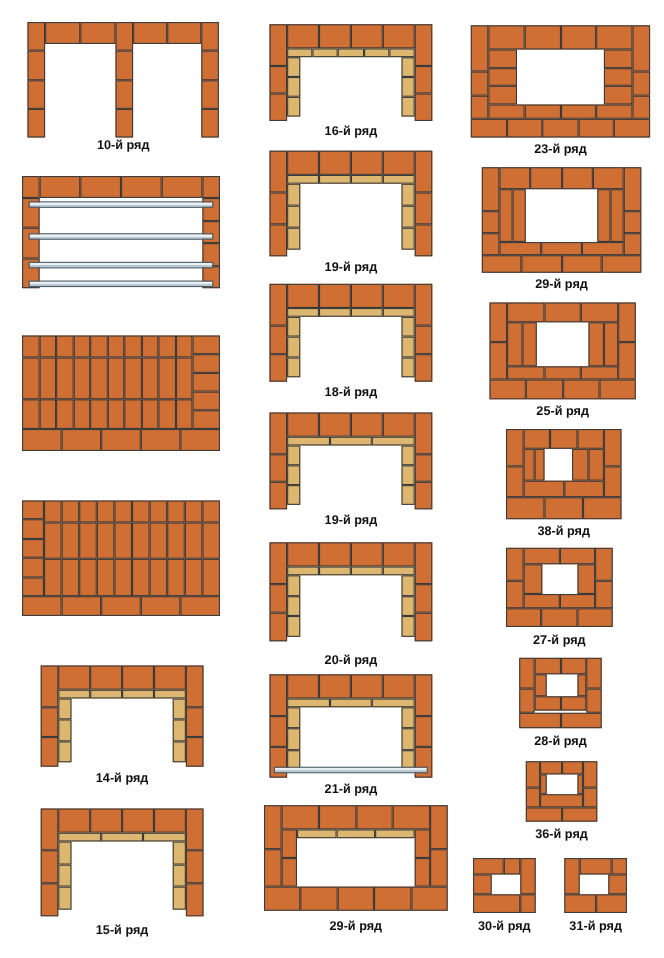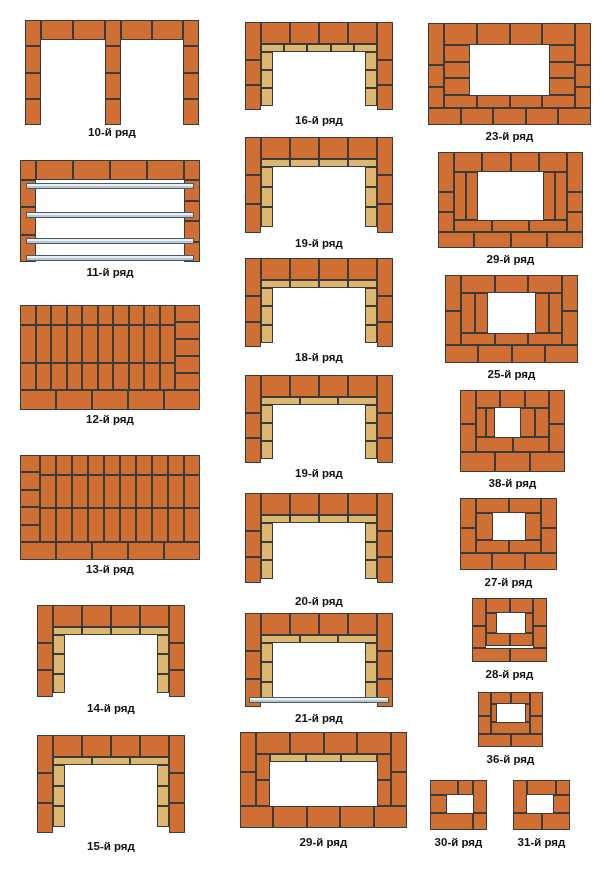--- a/index.html
+++ b/index.html
@@ -62,21 +62,20 @@
       <div class="brick" style="left: 0px; top: 74.6667px; width: 16px; height: 27.3333px;"></div>
       <div class="brick" style="left: 164px; top: 20px; width: 16px; height: 20.5px;"></div>
       <div class="brick" style="left: 164px; top: 40.5px; width: 16px; height: 20.5px;"></div>
       <div class="brick" style="left: 164px; top: 61px; width: 16px; height: 20.5px;"></div>
       <div class="brick" style="left: 164px; top: 81.5px; width: 16px; height: 20.5px;"></div>
       <div class="brick brick-s" style="left: 6px; top: 23px; width: 168px; height: 6px;"></div>
       <div class="brick brick-s" style="left: 6px; top: 52px; width: 168px; height: 6px;"></div>
       <div class="brick brick-s" style="left: 6px; top: 78px; width: 168px; height: 6px;"></div>
       <div class="brick brick-s" style="left: 6px; top: 95px; width: 168px; height: 6px;"></div>
     </div>
-    <div class="row-label" style="left: 20px; top: 266px; width: 180px;">11-й ряд</div>
     <div class="diagram" style="left: 20px; top: 305px; width: 180px; height: 105px;">
       <div class="brick" style="left: 0px; top: 0px; width: 15.5px; height: 20px;"></div>
       <div class="brick" style="left: 15.5px; top: 0px; width: 15.5px; height: 20px;"></div>
       <div class="brick" style="left: 31px; top: 0px; width: 15.5px; height: 20px;"></div>
       <div class="brick" style="left: 46.5px; top: 0px; width: 15.5px; height: 20px;"></div>
       <div class="brick" style="left: 62px; top: 0px; width: 15.5px; height: 20px;"></div>
       <div class="brick" style="left: 77.5px; top: 0px; width: 15.5px; height: 20px;"></div>
       <div class="brick" style="left: 93px; top: 0px; width: 15.5px; height: 20px;"></div>
       <div class="brick" style="left: 108.5px; top: 0px; width: 15.5px; height: 20px;"></div>
       <div class="brick" style="left: 124px; top: 0px; width: 15.5px; height: 20px;"></div>
@@ -105,21 +104,20 @@
       <div class="brick" style="left: 155px; top: 17px; width: 25px; height: 17px;"></div>
       <div class="brick" style="left: 155px; top: 34px; width: 25px; height: 17px;"></div>
       <div class="brick" style="left: 155px; top: 51px; width: 25px; height: 17px;"></div>
       <div class="brick" style="left: 155px; top: 68px; width: 25px; height: 17px;"></div>
       <div class="brick" style="left: 0px; top: 85px; width: 36px; height: 20px;"></div>
       <div class="brick" style="left: 36px; top: 85px; width: 36px; height: 20px;"></div>
       <div class="brick" style="left: 72px; top: 85px; width: 36px; height: 20px;"></div>
       <div class="brick" style="left: 108px; top: 85px; width: 36px; height: 20px;"></div>
       <div class="brick" style="left: 144px; top: 85px; width: 36px; height: 20px;"></div>
     </div>
-    <div class="row-label" style="left: 20px; top: 413px; width: 180px;">12-й ряд</div>
     <div class="diagram" style="left: 20px; top: 455px; width: 180px; height: 105px;">
       <div class="brick" style="left: 20px; top: 0px; width: 16px; height: 20px;"></div>
       <div class="brick" style="left: 36px; top: 0px; width: 16px; height: 20px;"></div>
       <div class="brick" style="left: 52px; top: 0px; width: 16px; height: 20px;"></div>
       <div class="brick" style="left: 68px; top: 0px; width: 16px; height: 20px;"></div>
       <div class="brick" style="left: 84px; top: 0px; width: 16px; height: 20px;"></div>
       <div class="brick" style="left: 100px; top: 0px; width: 16px; height: 20px;"></div>
       <div class="brick" style="left: 116px; top: 0px; width: 16px; height: 20px;"></div>
       <div class="brick" style="left: 132px; top: 0px; width: 16px; height: 20px;"></div>
       <div class="brick" style="left: 148px; top: 0px; width: 16px; height: 20px;"></div>
@@ -148,21 +146,20 @@
       <div class="brick" style="left: 0px; top: 17.4px; width: 20px; height: 17.4px;"></div>
       <div class="brick" style="left: 0px; top: 34.8px; width: 20px; height: 17.4px;"></div>
       <div class="brick" style="left: 0px; top: 52.2px; width: 20px; height: 17.4px;"></div>
       <div class="brick" style="left: 0px; top: 69.6px; width: 20px; height: 17.4px;"></div>
       <div class="brick" style="left: 0px; top: 87px; width: 36px; height: 18px;"></div>
       <div class="brick" style="left: 36px; top: 87px; width: 36px; height: 18px;"></div>
       <div class="brick" style="left: 72px; top: 87px; width: 36px; height: 18px;"></div>
       <div class="brick" style="left: 108px; top: 87px; width: 36px; height: 18px;"></div>
       <div class="brick" style="left: 144px; top: 87px; width: 36px; height: 18px;"></div>
     </div>
-    <div class="row-label" style="left: 20px; top: 563px; width: 180px;">13-й ряд</div>
     <div class="diagram" style="left: 37px; top: 605px; width: 148px; height: 92px;">
       <div class="brick" style="left: 0px; top: 0px; width: 16px; height: 38px;"></div>
       <div class="brick" style="left: 16px; top: 0px; width: 29px; height: 22px;"></div>
       <div class="brick" style="left: 45px; top: 0px; width: 29px; height: 22px;"></div>
       <div class="brick" style="left: 74px; top: 0px; width: 29px; height: 22px;"></div>
       <div class="brick" style="left: 103px; top: 0px; width: 29px; height: 22px;"></div>
       <div class="brick" style="left: 132px; top: 0px; width: 16px; height: 38px;"></div>
       <div class="brick brick-t" style="left: 16px; top: 22px; width: 29px; height: 8px;"></div>
       <div class="brick brick-t" style="left: 45px; top: 22px; width: 29px; height: 8px;"></div>
       <div class="brick brick-t" style="left: 74px; top: 22px; width: 29px; height: 8px;"></div>

